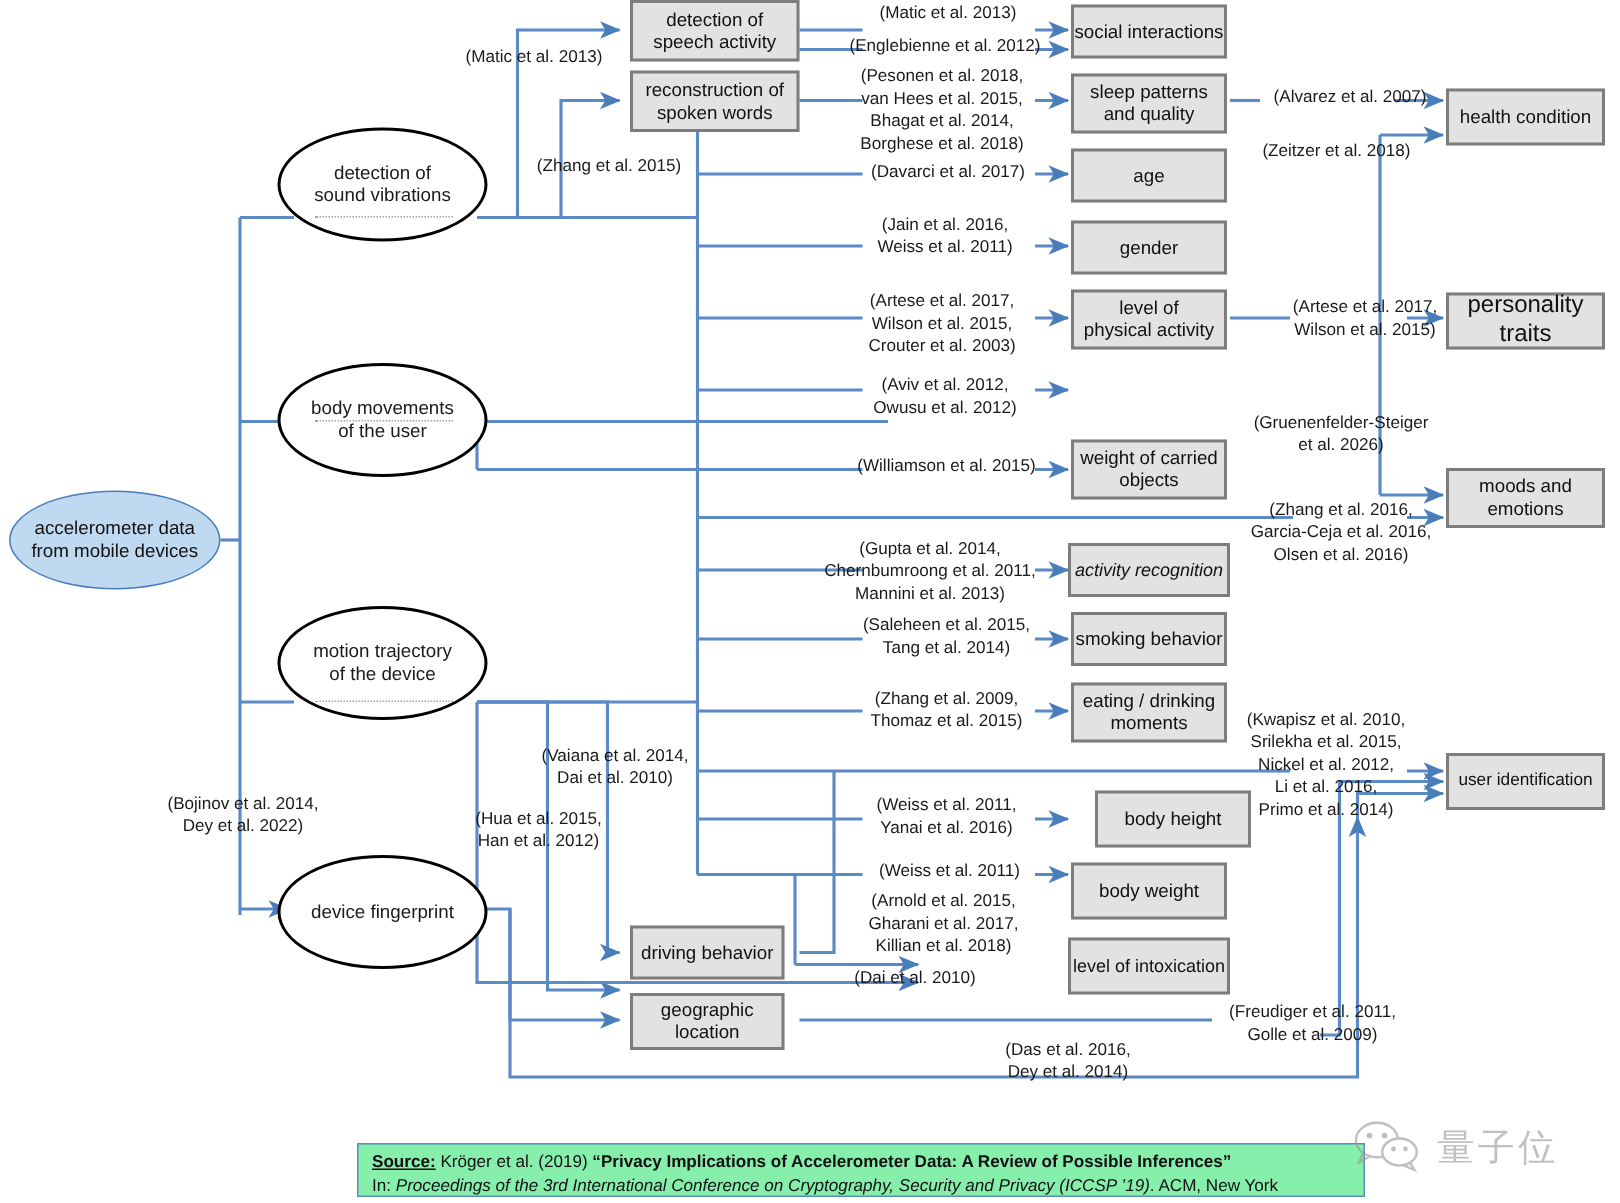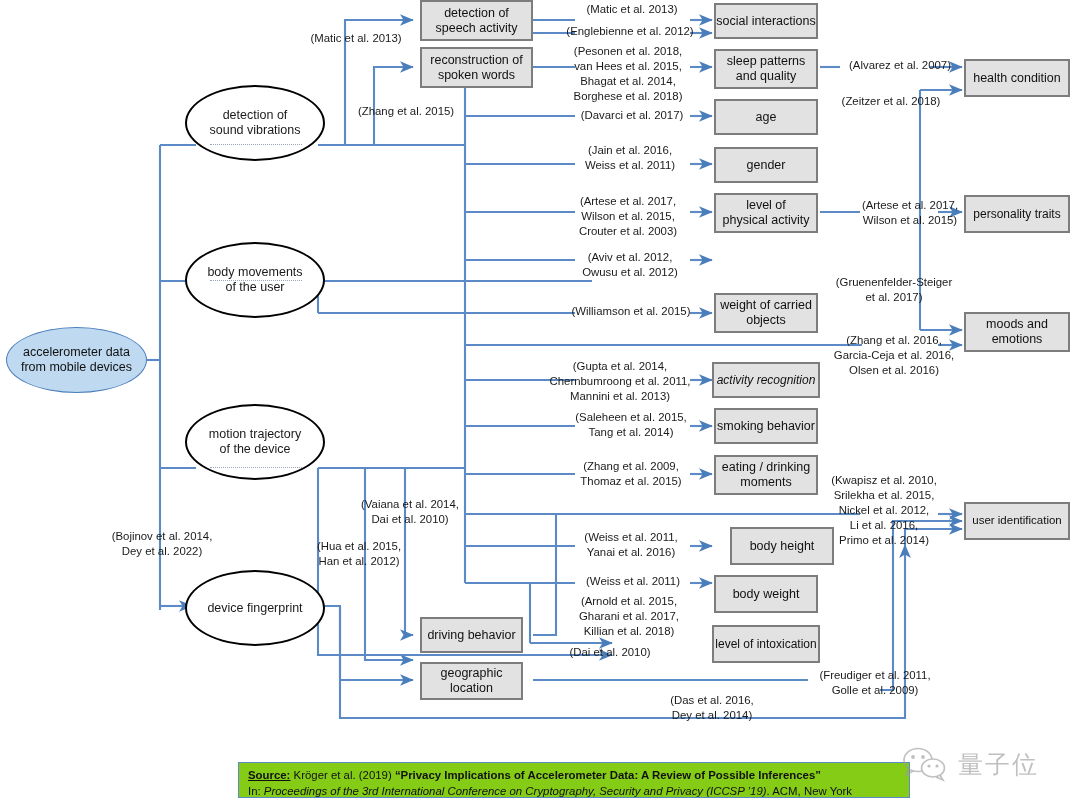--- a/index.html
+++ b/index.html
@@ -14,21 +14,21 @@
   .rect{background:#e2e2e2;border:2px solid #7d7d7d;font-size:12.5px;color:#111;}
   .ellipse{border-radius:50%;background:#ffffff;border:2.5px solid #000000;font-size:12.5px;}
   .ellipse-blue{border-radius:50%;background:#bed9f0;border:1.6px solid #4a7ebb;font-size:12.5px;color:#111;}
 
   .dotted-base{position:absolute;border-top:1.5px dotted #9aa6b2;}
 
   .cite{position:absolute;font-size:11.4px;color:#1a1a1a;line-height:1.32;
         white-space:pre;text-align:center;}
 
   #source-box{position:absolute;left:238px;top:762px;width:672px;height:36px;
-    box-sizing:border-box;border:1.4px solid #5b8ac6;background:#84cc16;
+    box-sizing:border-box;border:1.4px solid #5b8ac6;background:#86efac;
     padding:4px 8px 0 9px;font-size:11.4px;line-height:1.42;color:#111;}
   #source-box u{text-decoration:underline;font-weight:bold;}
   #source-box b{font-weight:bold;}
   #source-box i{font-style:italic;}
 
   #watermark{position:absolute;left:900px;top:742px;width:172px;height:44px;
      display:flex;align-items:center;gap:6px;opacity:.62;}
   .wm-text{font-size:25px;color:#9a9a9a;letter-spacing:2px;
            font-family:"DejaVu Sans",sans-serif;}
 </style>
@@ -217,21 +217,21 @@
     <span style="white-space:pre-line">body weight</span>
   </div>
   <div class="node rect" style="left:712px;top:625px;width:108px;height:38px;">
     <span style="white-space:pre-line;font-size:12px">level of intoxication</span>
   </div>
 
   <div class="node rect" style="left:964px;top:59px;width:106px;height:38px;">
     <span style="white-space:pre-line">health condition</span>
   </div>
   <div class="node rect" style="left:964px;top:195px;width:106px;height:38px;">
-    <span style="white-space:pre-line;font-size:12px">personality traits</span>
+    <span style="white-space:pre-line;font-size:16px">personality traits</span>
   </div>
   <div class="node rect" style="left:964px;top:312px;width:106px;height:40px;">
     <span style="white-space:pre-line">moods and
 emotions</span>
   </div>
   <div class="node rect" style="left:964px;top:502px;width:106px;height:38px;">
     <span style="white-space:pre-line;font-size:11.5px">user identification</span>
   </div>
 
   <div class="cite" style="left:296px;top:31px;width:120px;">(Matic et al. 2013)</div>
@@ -265,21 +265,21 @@
   <div class="cite" style="left:566px;top:594px;width:126px;">(Arnold et al. 2015,
 Gharani et al. 2017,
 Killian et al. 2018)</div>
   <div class="cite" style="left:556px;top:645px;width:108px;">(Dai et al. 2010)</div>
 
   <div class="cite" style="left:841px;top:58px;width:118px;">(Alvarez et al. 2007)</div>
   <div class="cite" style="left:828px;top:94px;width:126px;">(Zeitzer et al. 2018)</div>
   <div class="cite" style="left:858px;top:198px;width:104px;">(Artese et al. 2017,
 Wilson et al. 2015)</div>
   <div class="cite" style="left:828px;top:275px;width:132px;">(Gruenenfelder-Steiger
-et al. 2017)</div>
+et al. 2026)</div>
   <div class="cite" style="left:826px;top:333px;width:136px;">(Zhang et al. 2016,
 Garcia-Ceja et al. 2016,
 Olsen et al. 2016)</div>
   <div class="cite" style="left:828px;top:473px;width:112px;">(Kwapisz et al. 2010,
 Srilekha et al. 2015,
 Nickel et al. 2012,
 Li et al. 2016,
 Primo et al. 2014)</div>
   <div class="cite" style="left:812px;top:668px;width:126px;">(Freudiger et al. 2011,
 Golle et al. 2009)</div>

